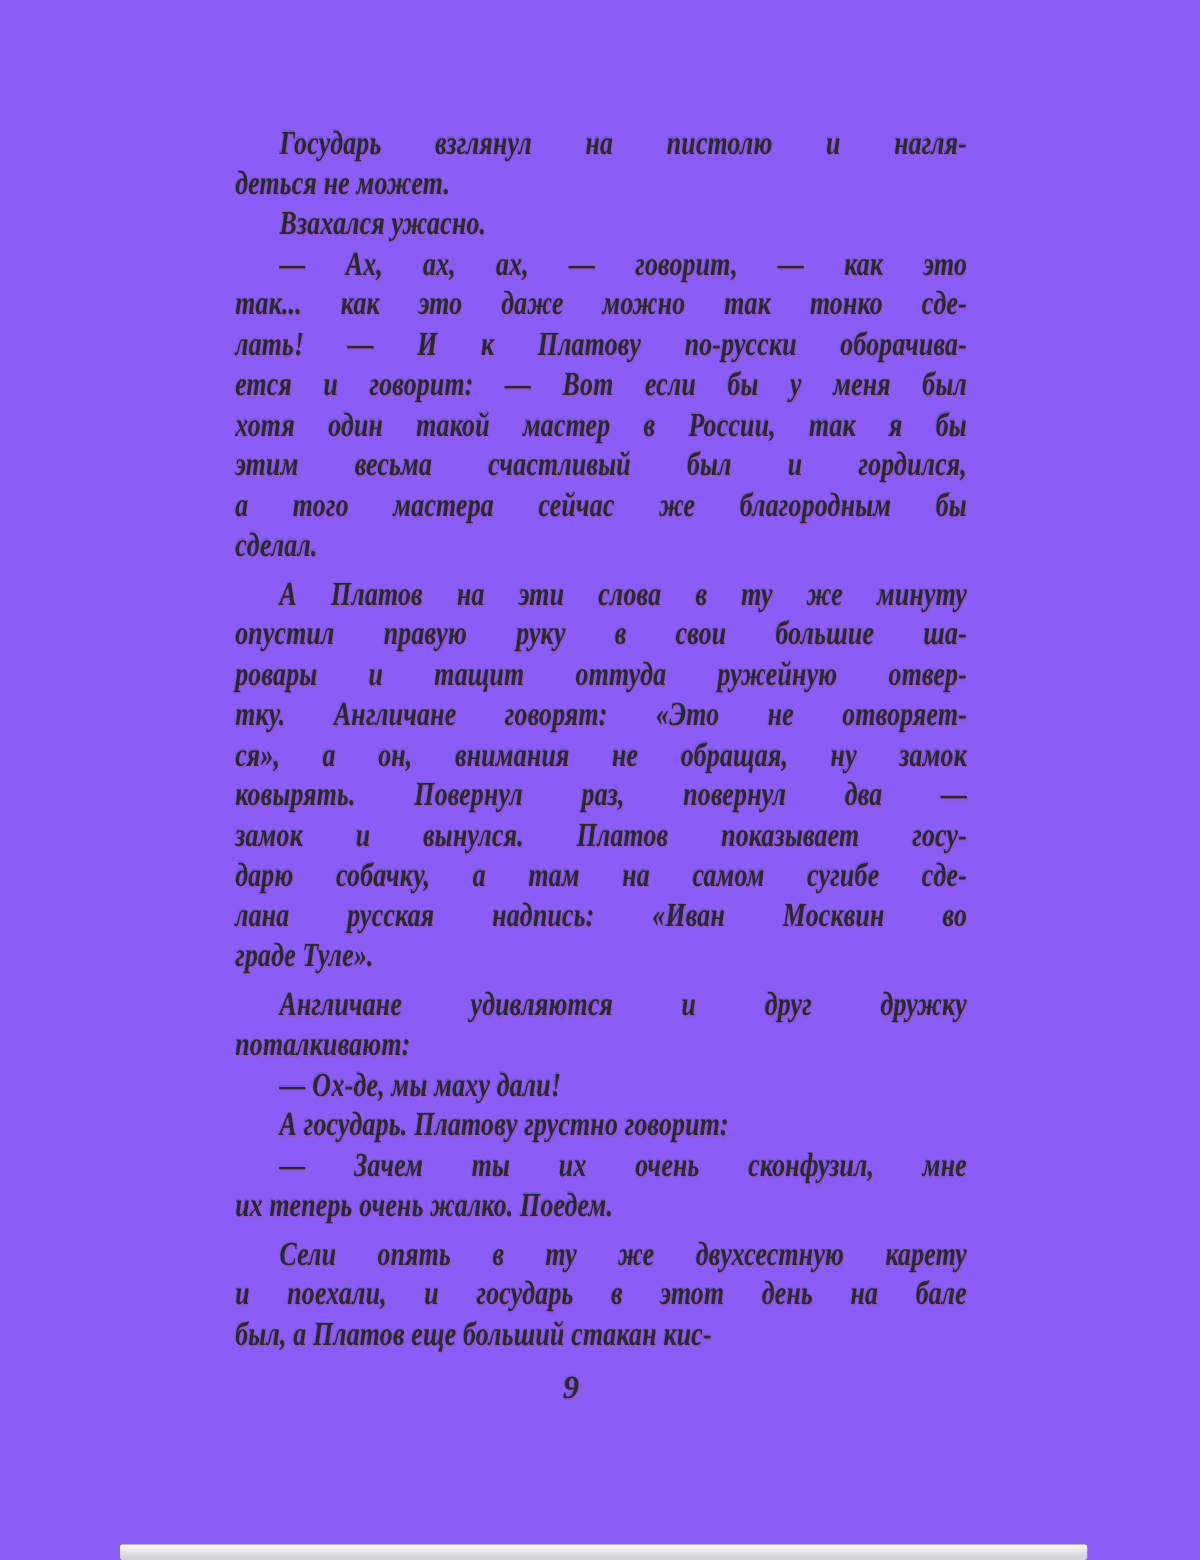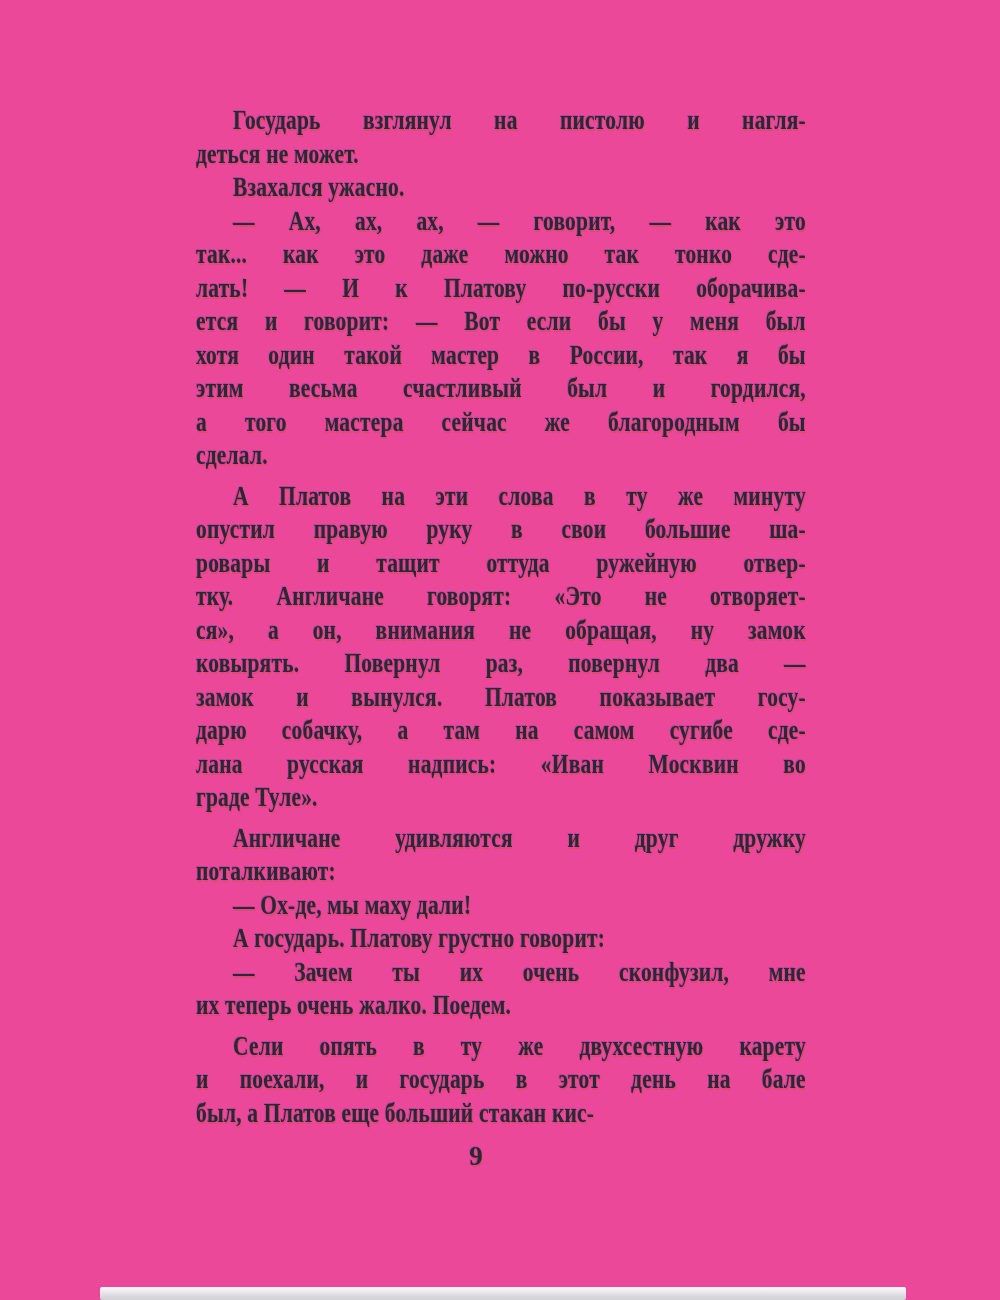--- a/index.html
+++ b/index.html
@@ -10,21 +10,22 @@
   body {
     width: 1000px;
     height: 1300px;
     position: relative;
     overflow: hidden;
     font-family: "Liberation Serif", "DejaVu Serif", serif;
   }
   .book-page {
     position: absolute;
     inset: 0;
-    background: #ec4899;
+    background: #8b5cf6;
+    font-style: italic;
   }
   
   .text-block {
     position: absolute;
     left: 196px;
     top: 103px;
     width: 792px;               
     transform: scaleX(0.77);
     transform-origin: 0 0;
     font-weight: bold;

